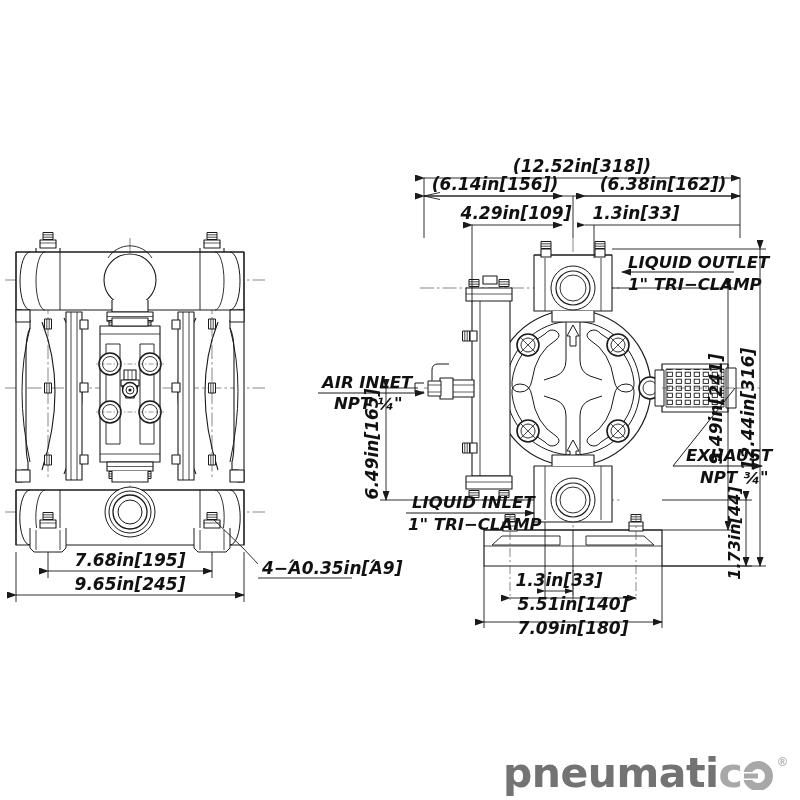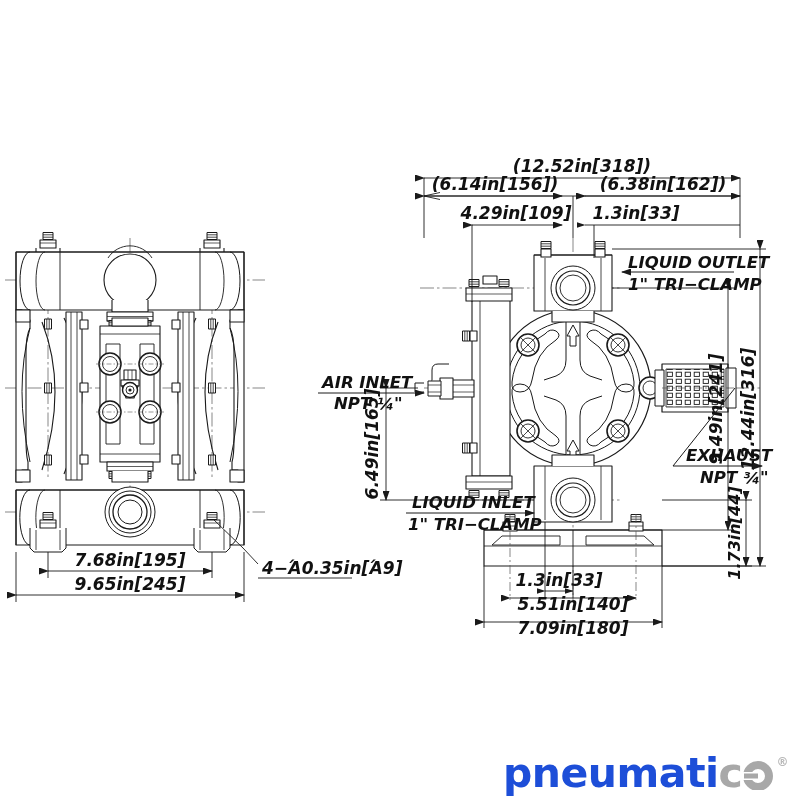--- a/index.html
+++ b/index.html
@@ -21,21 +21,21 @@
   }
   
   #logo{
     position:absolute;left:503px;top:752px;
     width:290px;height:42px;
     display:flex;align-items:center;
     font-family:"DejaVu Sans","Liberation Sans",sans-serif;
     font-weight:bold;letter-spacing:-0.5px;
     user-select:none;
   }
-  #logo .pink{color:#1d4ed8;font-size:41px;line-height:41px;}
+  #logo .pink{color:#737373;font-size:41px;line-height:41px;}
   #logo .gray{color:#a8a8a8;font-size:41px;line-height:41px;}
   #logo .reg{color:#b9b9b9;font-size:12px;line-height:12px;align-self:flex-start;margin-top:4px;margin-left:2px;}
   .logo-o{position:relative;display:inline-block;}
 </style>
 </head>
 <body>
 
 <svg id="sheet" viewBox="0 0 800 800">
   <defs>
     <marker id="ar" markerWidth="10" markerHeight="7" refX="9" refY="3.5" orient="auto" markerUnits="userSpaceOnUse">

